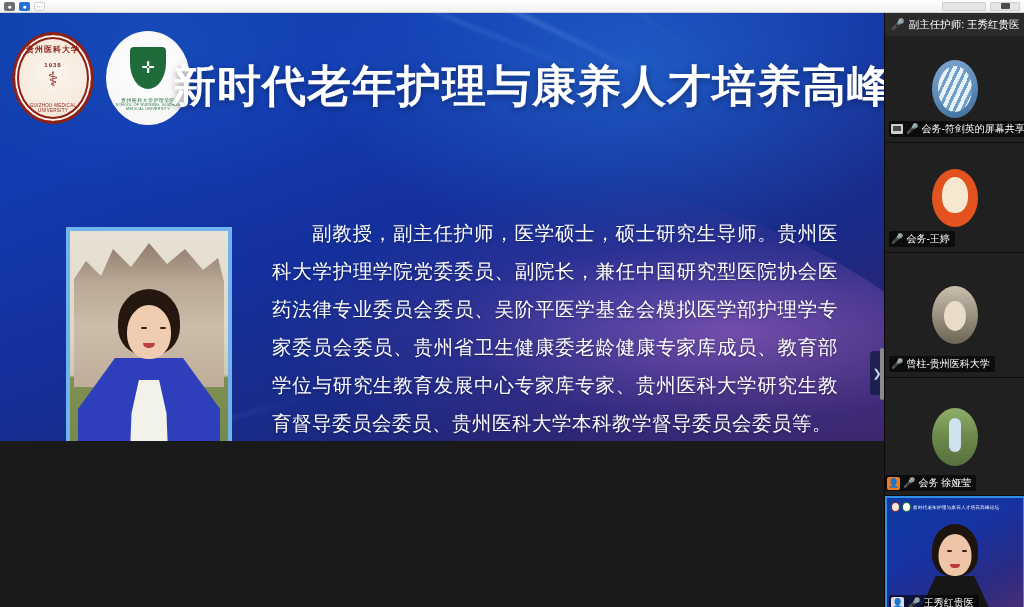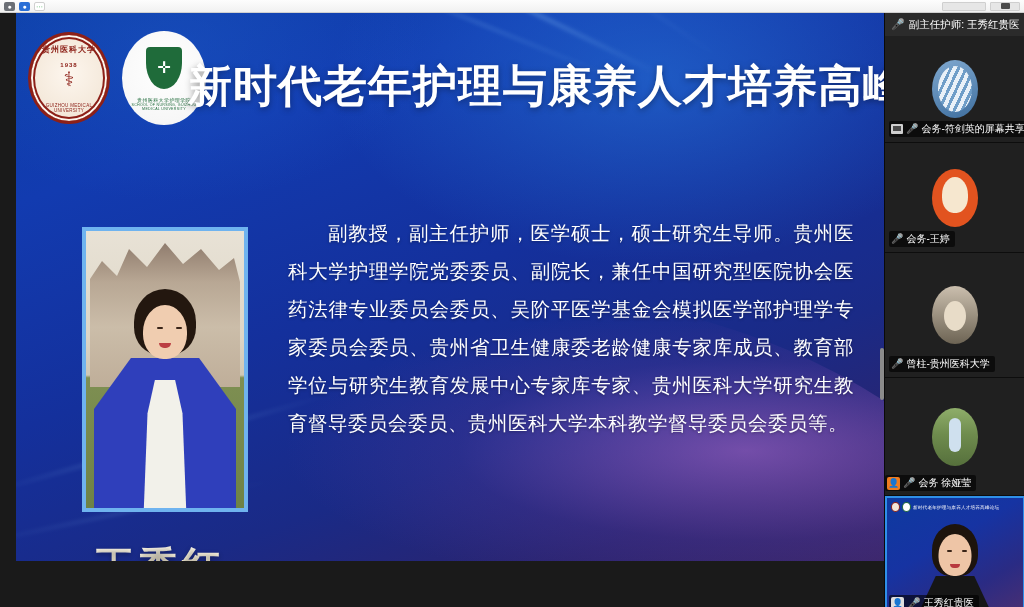--- a/index.html
+++ b/index.html
@@ -31,21 +31,21 @@
   .tb-dot.d3 { background: #ffffff; color: #3aa84a; border: 1px solid #cfcfcf; }
   .tb-btn {
     width: 44px; height: 9px; background: #e6e6e6;
     border: 1px solid #cfcfcf; border-radius: 1px;
   }
   .tb-btn.sq { width: 30px; display:flex; align-items:center; justify-content:center; }
   .tb-btn.sq::after{ content:""; width:9px; height:6px; background:#4a4a4a; border-radius:1px;}
 
   
   .stage {
-    position: absolute; top: 13px; left: 16px; width: 884px; height: 548px;
+    position: absolute; top: 13px; left: 0; width: 884px; height: 428px;
     overflow: hidden;
     background:
       radial-gradient(ellipse 520px 300px at 72% 12%, rgba(40,120,220,0.55) 0%, rgba(0,0,0,0) 62%),
       radial-gradient(ellipse 420px 260px at 18% 6%, rgba(30,90,200,0.45) 0%, rgba(0,0,0,0) 60%),
       linear-gradient(160deg, #0d3fa8 0%, #123bb0 22%, #14309c 48%, #1a2a86 70%, #2a2470 86%, #3a2566 100%);
   }
   
   .beam {
     position: absolute; background: linear-gradient(90deg, rgba(150,210,255,0) 0%, rgba(160,215,255,0.55) 50%, rgba(150,210,255,0) 100%);
     filter: blur(2px); pointer-events: none;

